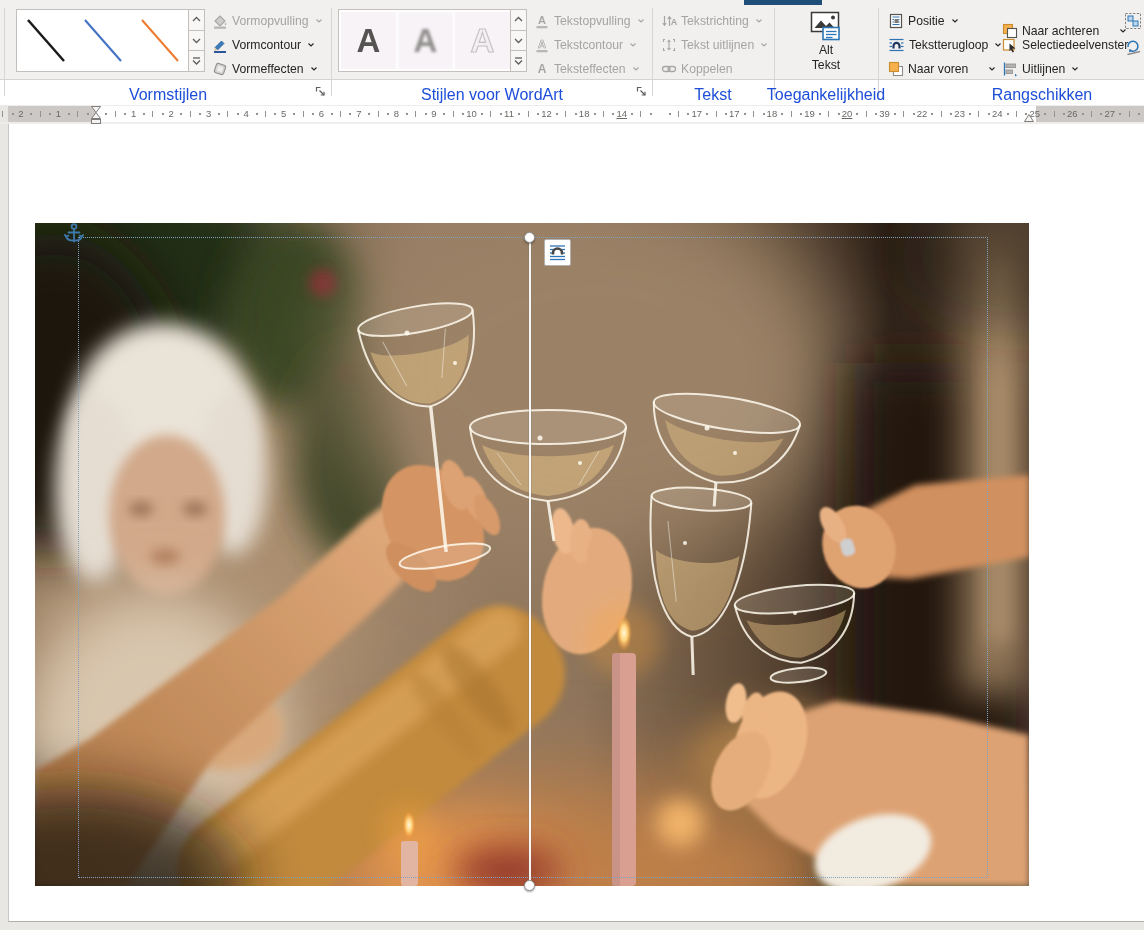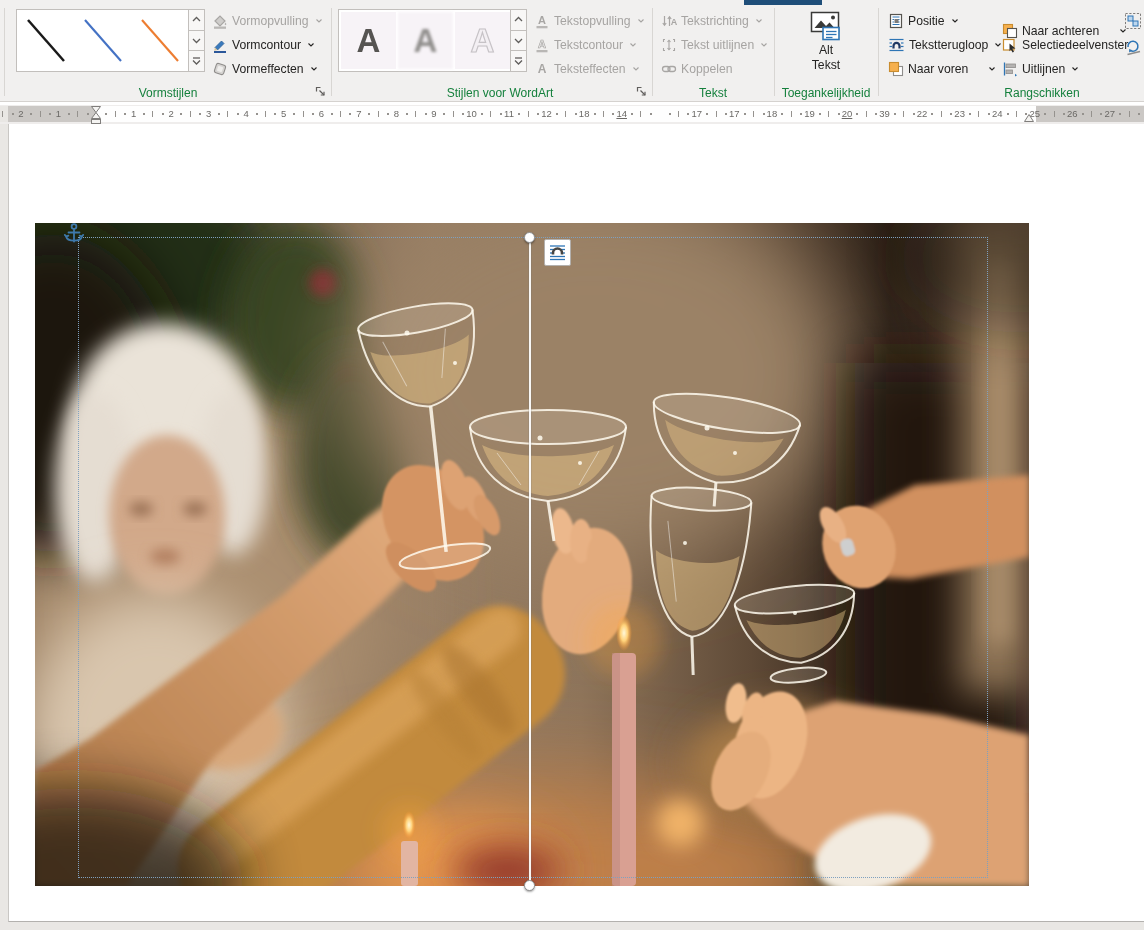--- a/index.html
+++ b/index.html
@@ -3,25 +3,25 @@
 <meta charset="utf-8">
 <style>
   * { box-sizing: border-box; margin: 0; padding: 0; }
   html,body { width:1144px; height:930px; }
   body {
     position: relative; overflow: hidden; background:#fff;
     font-family:"Liberation Sans", sans-serif; color:#252423;
     -webkit-font-smoothing: antialiased;
   }
   
-  .ribbon { position:absolute; left:0; top:0; width:1144px; height:102px;
+  .ribbon { position:absolute; left:0; top:0; width:1144px; height:80px;
     background:#f1f0ef; border-bottom:1px solid #d5d2cf; }
   .tab-indicator { position:absolute; left:744px; top:0; width:78px; height:5px; background:#1f4e79; }
   .rdiv { position:absolute; top:8px; height:88px; width:1px; background:#d8d6d3; }
-  .rgroup-label { position:absolute; top:86px; font-size:12px; color:#15803d; text-align:center; white-space:nowrap; }
+  .rgroup-label { position:absolute; top:86px; font-size:16px; color:#1d4ed8; text-align:center; white-space:nowrap; }
   .launcher { position:absolute; width:14px; height:14px; display:flex; align-items:center; justify-content:center; }
   .rbtn { position:absolute; height:22px; display:flex; align-items:center; gap:4px;
     font-size:12.2px; color:#252423; white-space:nowrap; }
   .rbtn.disabled { color:#a6a4a2; }
   .chev { display:inline-flex; margin-left:2px; }
   .gap8 { display:inline-block; width:10px; }
   .gallery { position:absolute; background:#fff; border:1px solid #c2bfbc; display:flex; }
   .gtile { display:flex; align-items:center; justify-content:center; }
   .wa-tile { width:55px; height:57px; margin:2px 0 2px 2px; background:#f7f3f7;
     display:flex; align-items:center; justify-content:center;
@@ -208,21 +208,21 @@
     <svg width="16" height="16">
         <text x="8" y="12" text-anchor="middle" font-size="12" font-weight="bold" fill="#a8a6a4" font-family="Liberation Sans, sans-serif">A</text>
       </svg>
     <span>Teksteffecten</span>
     <span class="chev">
         <svg width="8" height="6">
           <polyline points="1.5,1.5 4,4 6.5,1.5" fill="none" stroke="currentColor" stroke-width="1.1"></polyline>
         </svg>
       </span>
   </div>
-  <div class="rgroup-label" style="left:430px;width:140px">Stijlen voor WordArt</div>
+  <div class="rgroup-label" style="left:421px;width:140px">Stijlen voor WordArt</div>
   <div class="launcher" style="left:634px;top:84px">
     <svg width="11" height="11">
         <path d="M1.5 5.5 V1.5 H5.5" fill="none" stroke="#605e5c" stroke-width="1.2"></path>
         <line x1="4.5" y1="4.5" x2="9" y2="9" stroke="#605e5c" stroke-width="1.2"></line>
         <polyline points="9,5.8 9,9 5.8,9" fill="none" stroke="#605e5c" stroke-width="1.2"></polyline>
       </svg>
   </div>
 
   <div class="rbtn disabled" style="left:661px;top:10px">
     <svg width="16" height="16">

